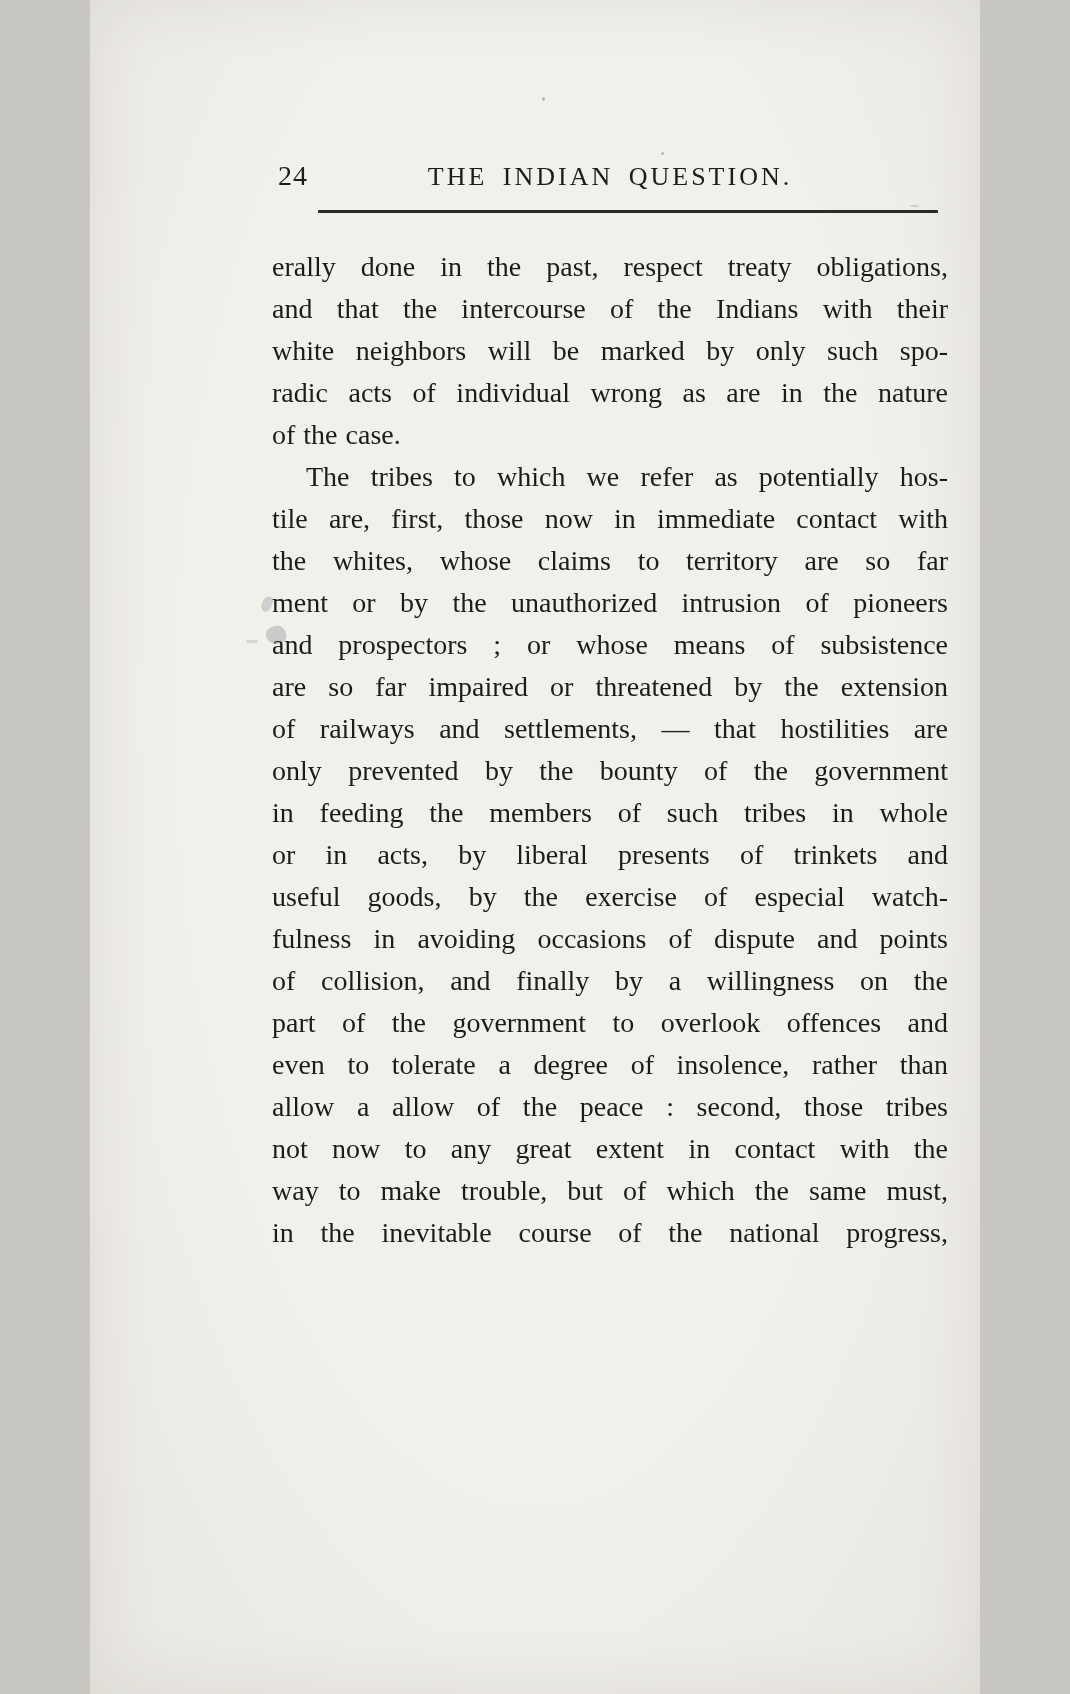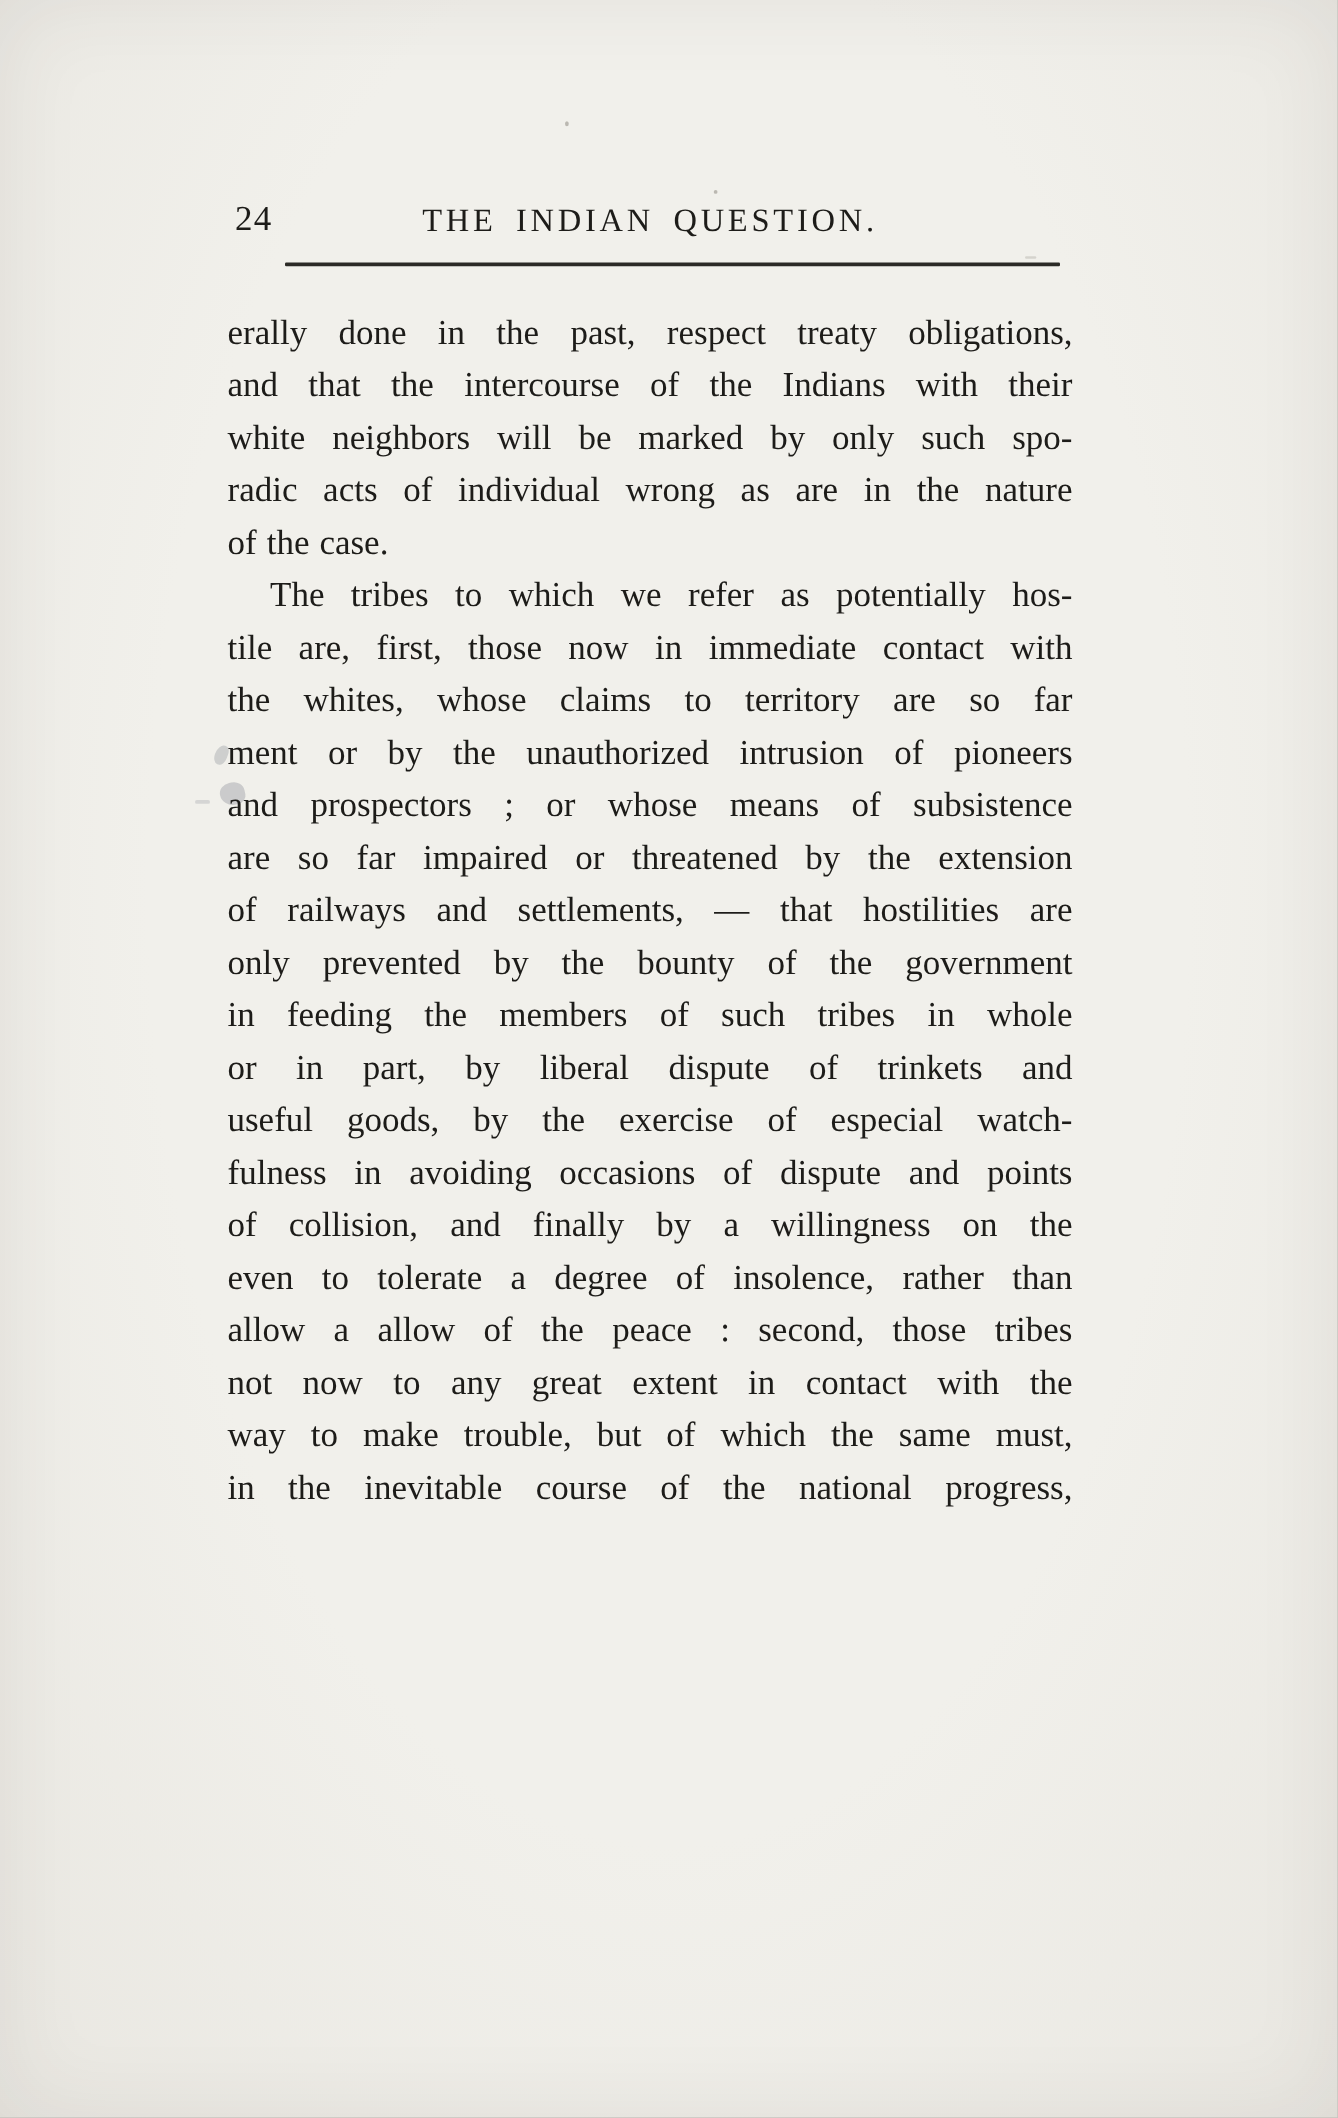--- a/index.html
+++ b/index.html
@@ -2,21 +2,21 @@
 <html><head>
 <meta charset="utf-8">
 <style>
   html, body {
     margin: 0;
     padding: 0;
     background: #c9c7c1;
   }
   .page {
     position: relative;
-    width: 1070px;
+    width: 890px;
     height: 1694px;
     margin: 0 auto;
     background: radial-gradient(ellipse at 50% 42%, #f1f0eb 55%, #e9e7e1 100%);
     box-shadow: inset 0 0 70px rgba(60,55,45,0.08);
     font-family: "Liberation Serif", "DejaVu Serif", serif;
     color: #1d1c19;
     overflow: hidden;
   }
   .content {
     position: absolute;
@@ -116,24 +116,25 @@
         <div class="para">
           <div class="line indent">The tribes to which we refer as potentially hos-</div>
           <div class="line">tile are, first, those now in immediate contact with</div>
           <div class="line">the whites, whose claims to territory are so far</div>
           <div class="line">ment or by the unauthorized intrusion of pioneers</div>
           <div class="line">and prospectors ; or whose means of subsistence</div>
           <div class="line">are so far impaired or threatened by the extension</div>
           <div class="line">of railways and settlements, — that hostilities are</div>
           <div class="line">only prevented by the bounty of the government</div>
           <div class="line">in feeding the members of such tribes in whole</div>
-          <div class="line">or in part, by liberal dispute of trinkets and</div>
+          <div class="line">or in acts, by liberal presents of trinkets and</div>
           <div class="line">useful goods, by the exercise of especial watch-</div>
           <div class="line">fulness in avoiding occasions of dispute and points</div>
           <div class="line">of collision, and finally by a willingness on the</div>
+          <div class="line">part of the government to overlook offences and</div>
           <div class="line">even to tolerate a degree of insolence, rather than</div>
           <div class="line">allow a allow of the peace : second, those tribes</div>
           <div class="line">not now to any great extent in contact with the</div>
           <div class="line">way to make trouble, but of which the same must,</div>
           <div class="line">in the inevitable course of the national progress,</div>
         </div>
       </div>
 
   </div>
 </div>

